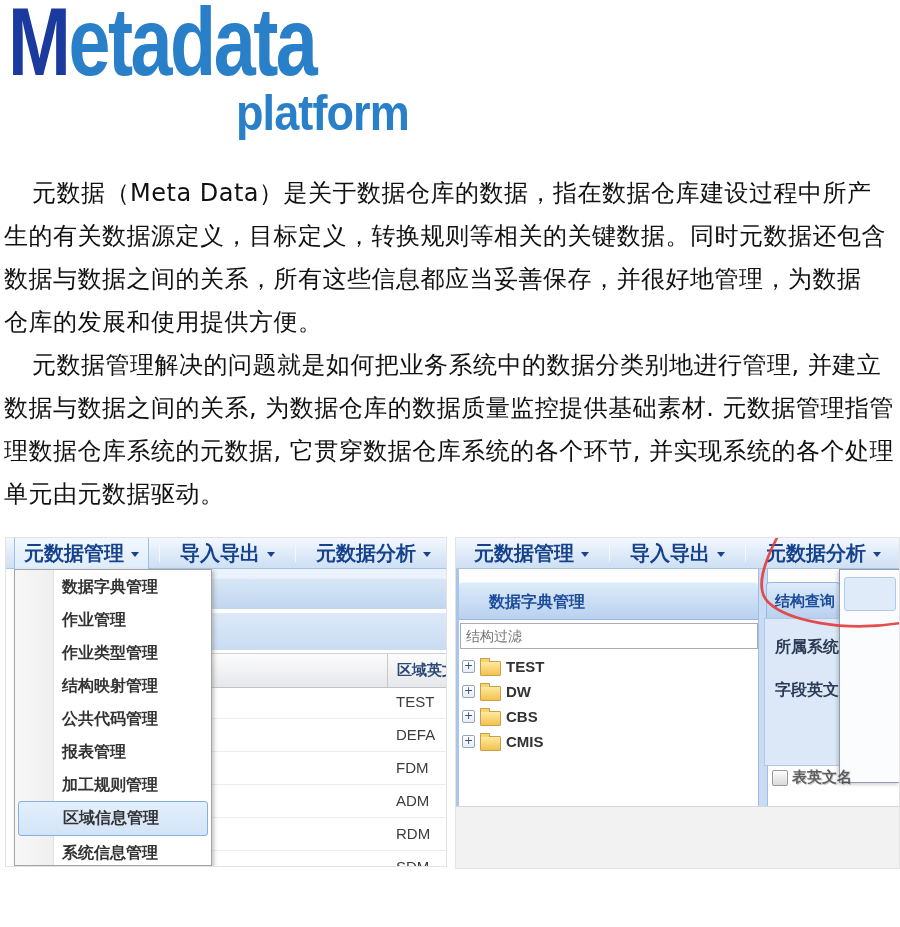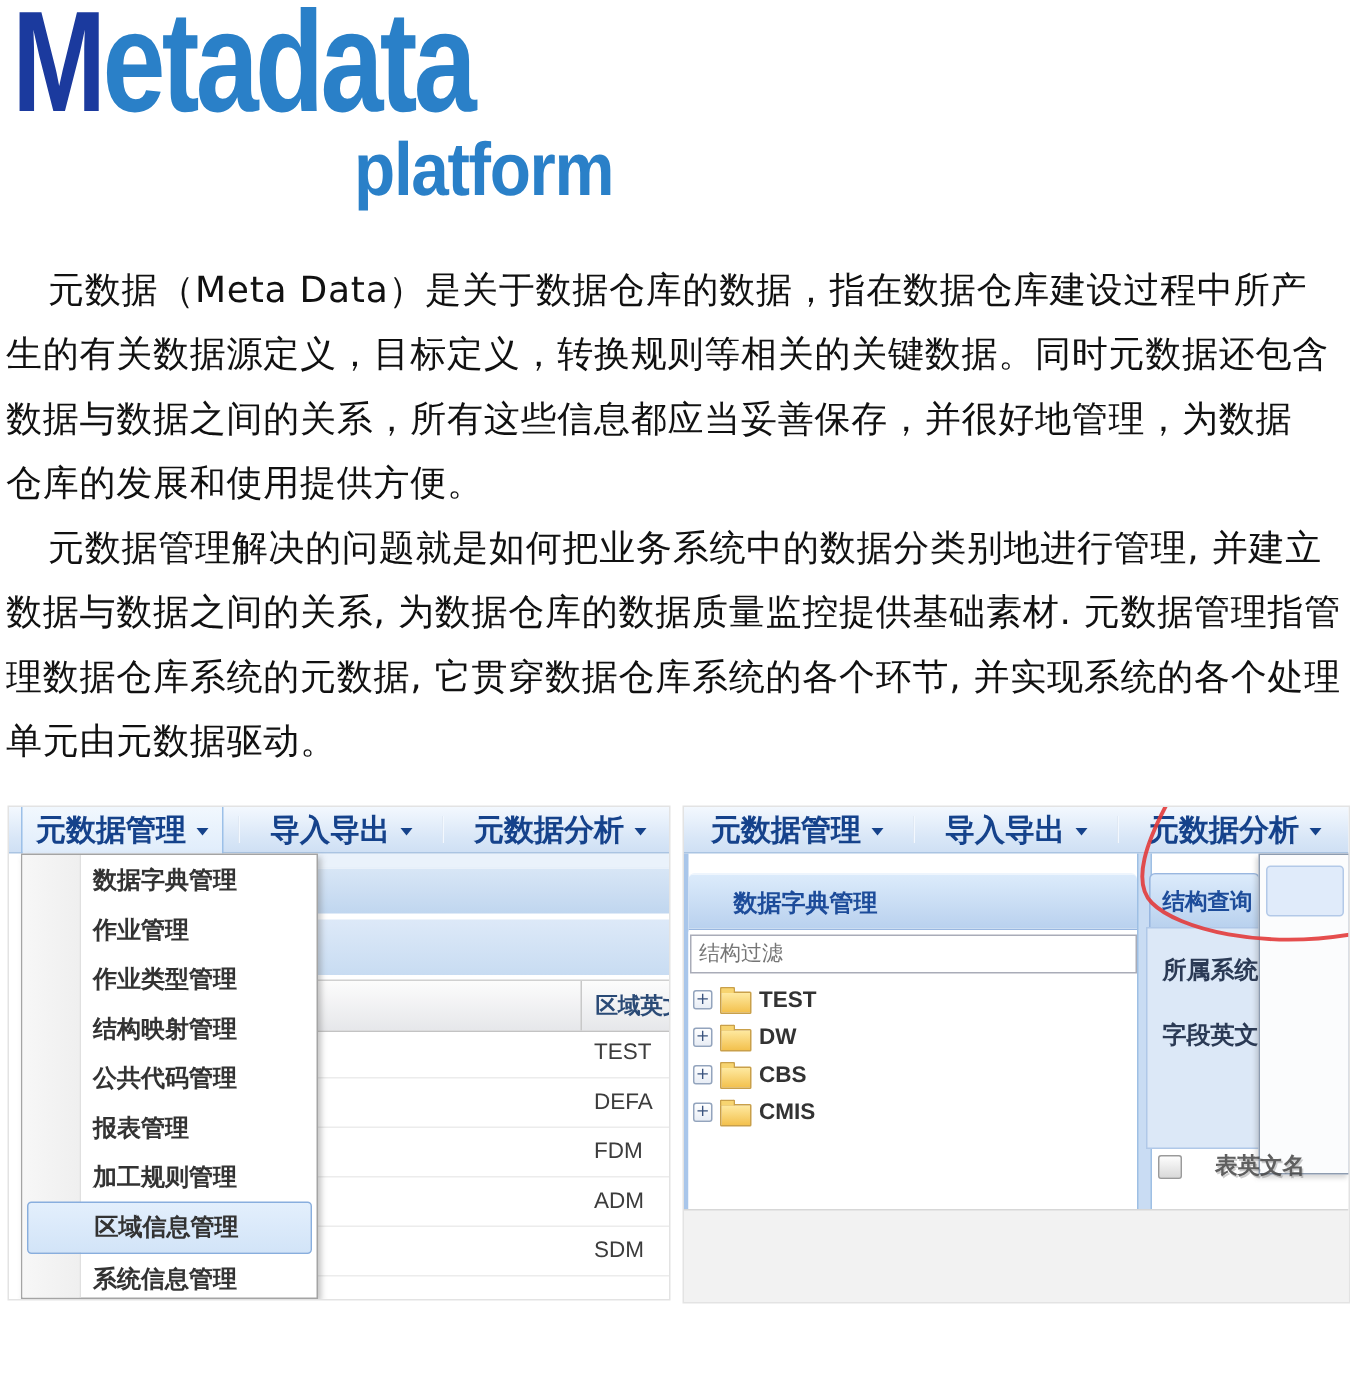--- a/index.html
+++ b/index.html
@@ -92,21 +92,21 @@
     background:#c9dcf3;border-left:1px solid #9ebfe4;border-right:1px solid #9ebfe4;}
 
   .detail-hd{position:absolute;left:310px;top:44px;width:74px;height:36px;
     background:linear-gradient(#dcebfb,#b9d1ee);border:1px solid #99b7e0;border-bottom:none;
     border-radius:4px 4px 0 0;line-height:36px;padding-left:8px;font-size:15px;
     font-weight:bold;color:#1d4c9a;box-sizing:border-box;overflow:hidden;white-space:nowrap;}
   .detail-body{position:absolute;left:308px;top:80px;width:122px;height:146px;
     background:#dce8f7;border:1px solid #b0c8e8;}
   .dfield{margin:22px 0 0 10px;font-size:16px;font-weight:600;color:#2b3a55;white-space:nowrap;}
   .dfield.first{margin-top:18px;}
-  .chk-row{position:absolute;left:316px;top:230px;display:flex;align-items:center;gap:22px;z-index:6;}
+  .chk-row{position:absolute;left:316px;top:230px;display:flex;align-items:center;gap:4px;z-index:6;}
   .chkbox{width:16px;height:16px;box-sizing:border-box;border:1px solid #9a9a9a;
     background:linear-gradient(#fdfdfd,#d9d9d9);border-radius:2px;}
   .chk-label{font-size:15px;font-weight:600;color:#444;white-space:nowrap;opacity:.85;
     text-shadow:1px 1px 0 rgba(90,90,90,.35);}
 
   .sys-popup{position:absolute;left:383px;top:31px;width:59px;height:212px;
     background:#fbfcfd;border:1px solid #8d9cb0;box-shadow:-2px 2px 3px rgba(100,100,100,.25);
     z-index:5;}
   .sys-popup-item{position:absolute;left:4px;top:7px;right:3px;height:32px;
     background:#e0ebfa;border:1px solid #b3c9e8;border-radius:3px;}
@@ -164,20 +164,21 @@
     <div class="bg-strip strip-b"></div>
     <div class="bg-strip strip-c"></div>
     <div class="gridhead">
       <div class="colcell">区域英文名</div>
     </div>
     <div class="gridrows">
       <div class="grow">TEST</div>
       <div class="grow">DEFA</div>
       <div class="grow">FDM</div>
       <div class="grow">ADM</div>
+      <div class="grow">RDM</div>
       <div class="grow">SDM</div>
     </div>
 
     <div class="dropdown">
       <div class="ditem">数据字典管理</div>
       <div class="ditem">作业管理</div>
       <div class="ditem">作业类型管理</div>
       <div class="ditem">结构映射管理</div>
       <div class="ditem">公共代码管理</div>
       <div class="ditem">报表管理</div>

